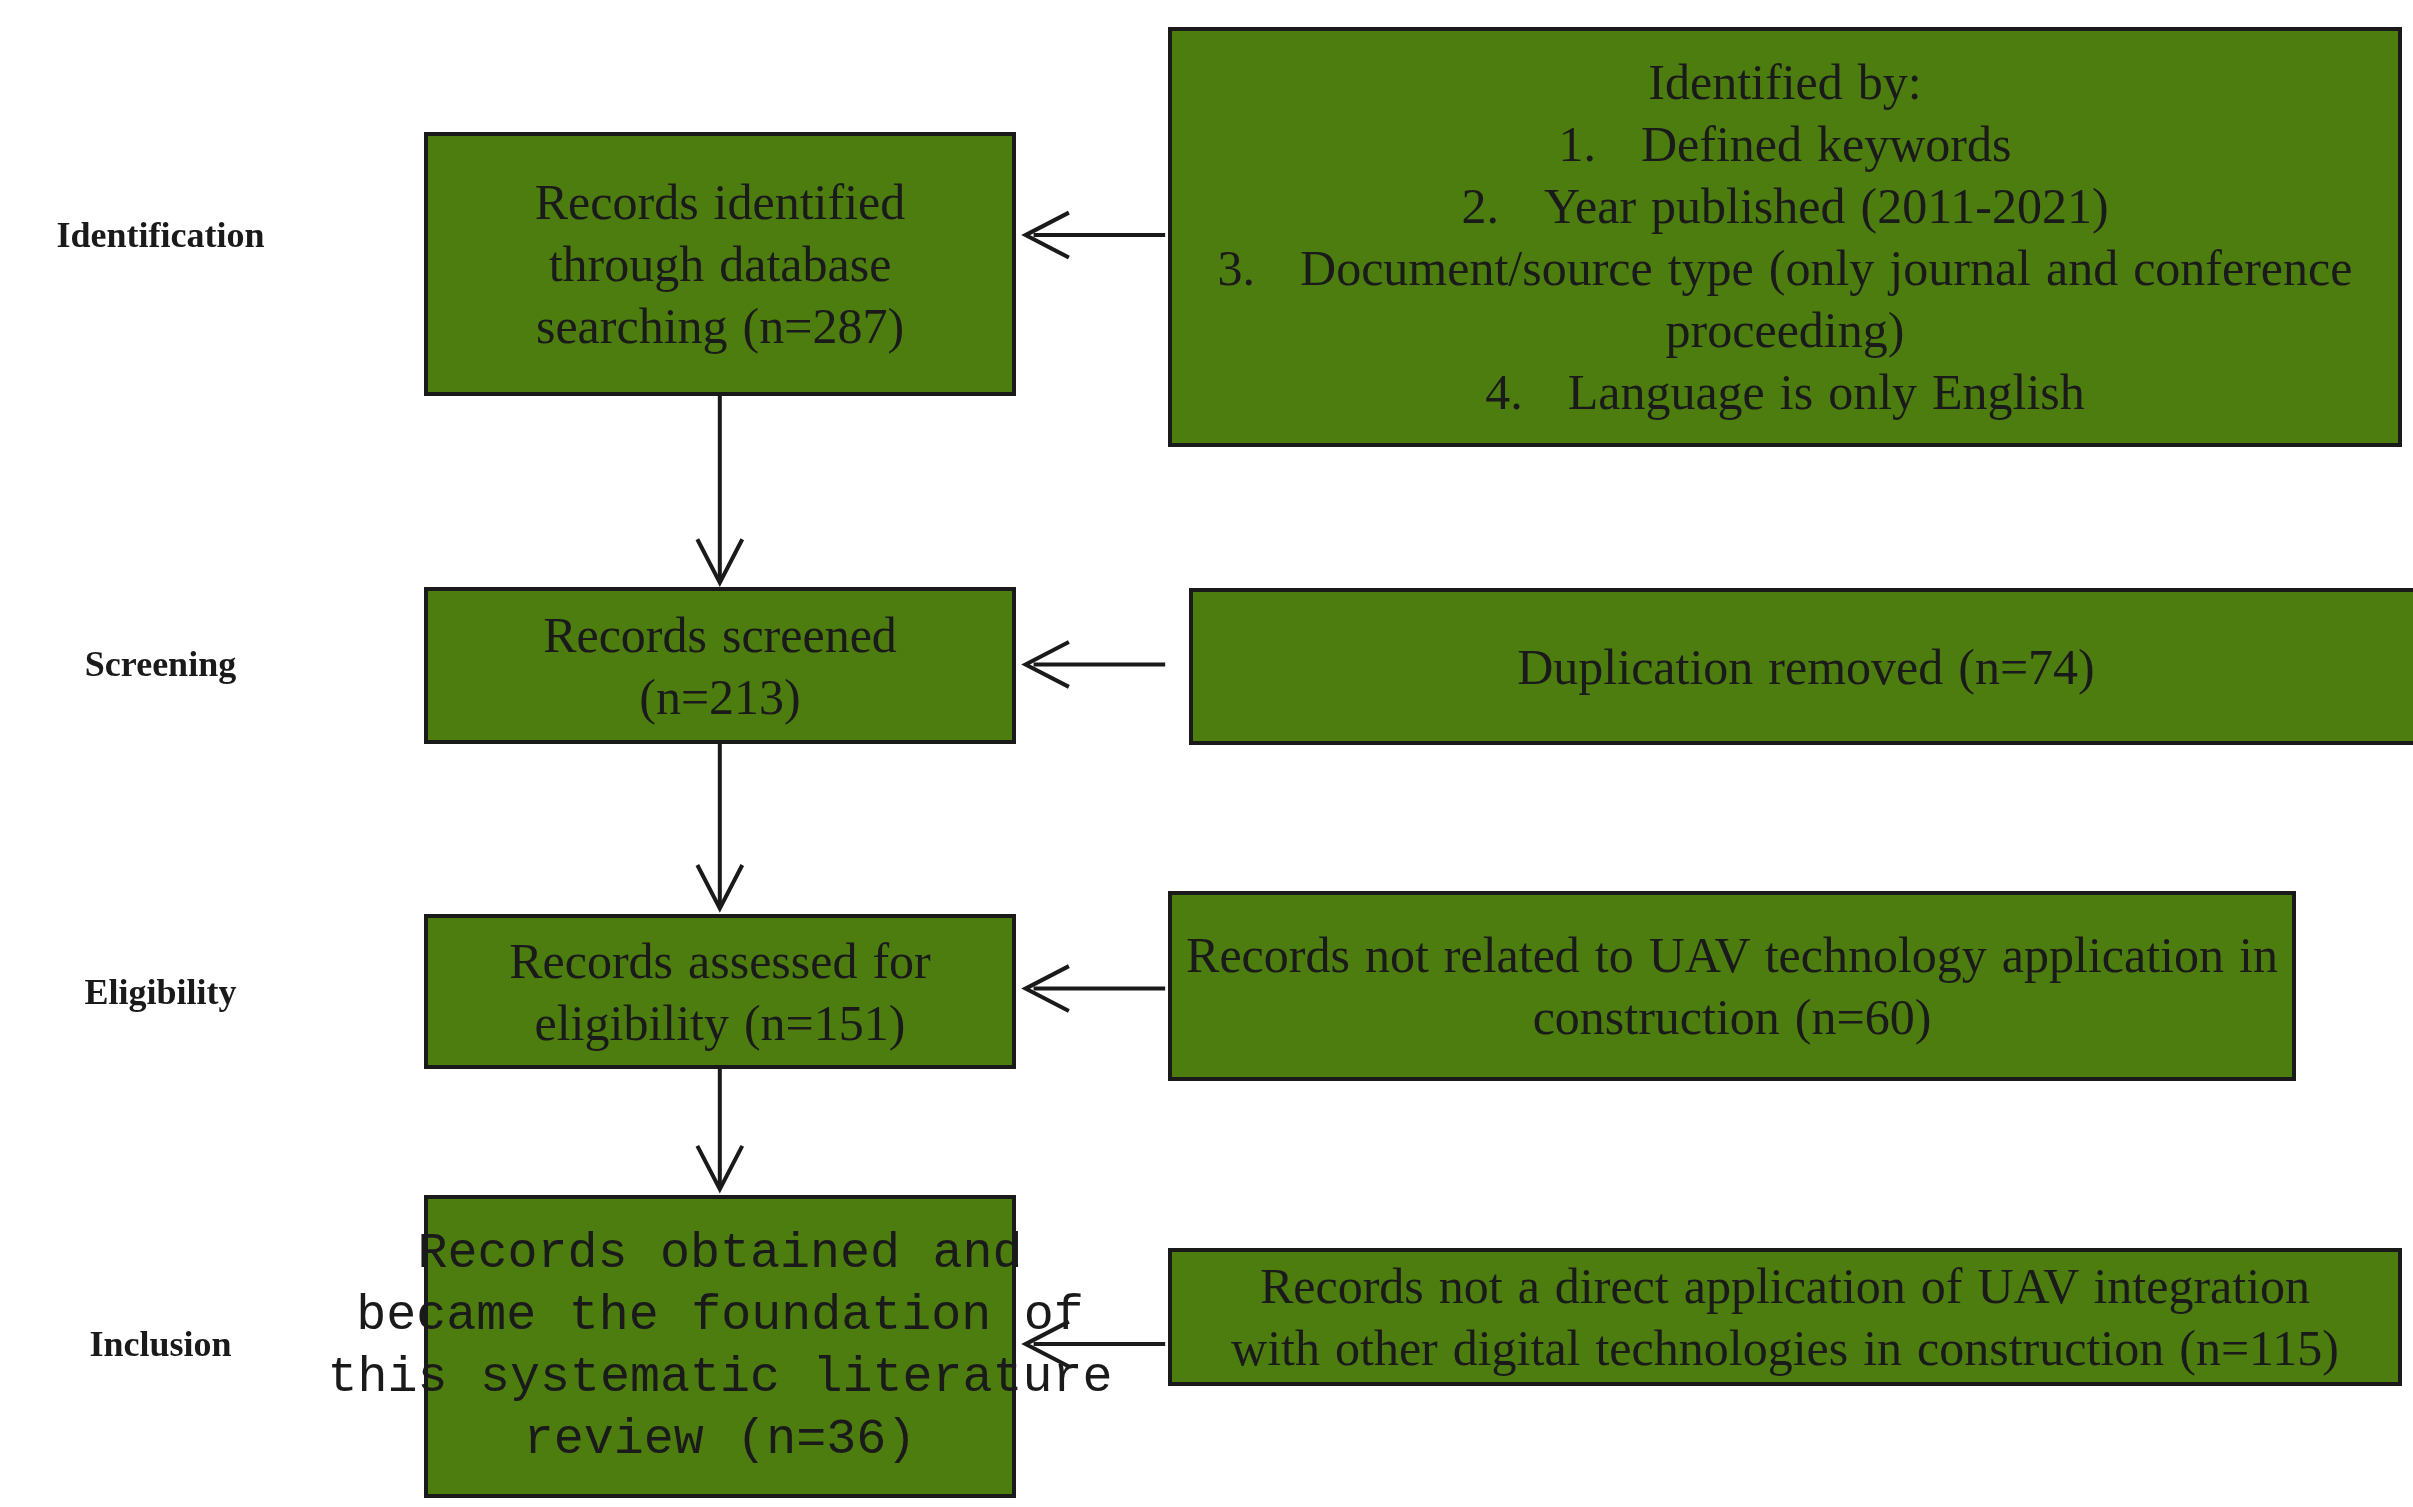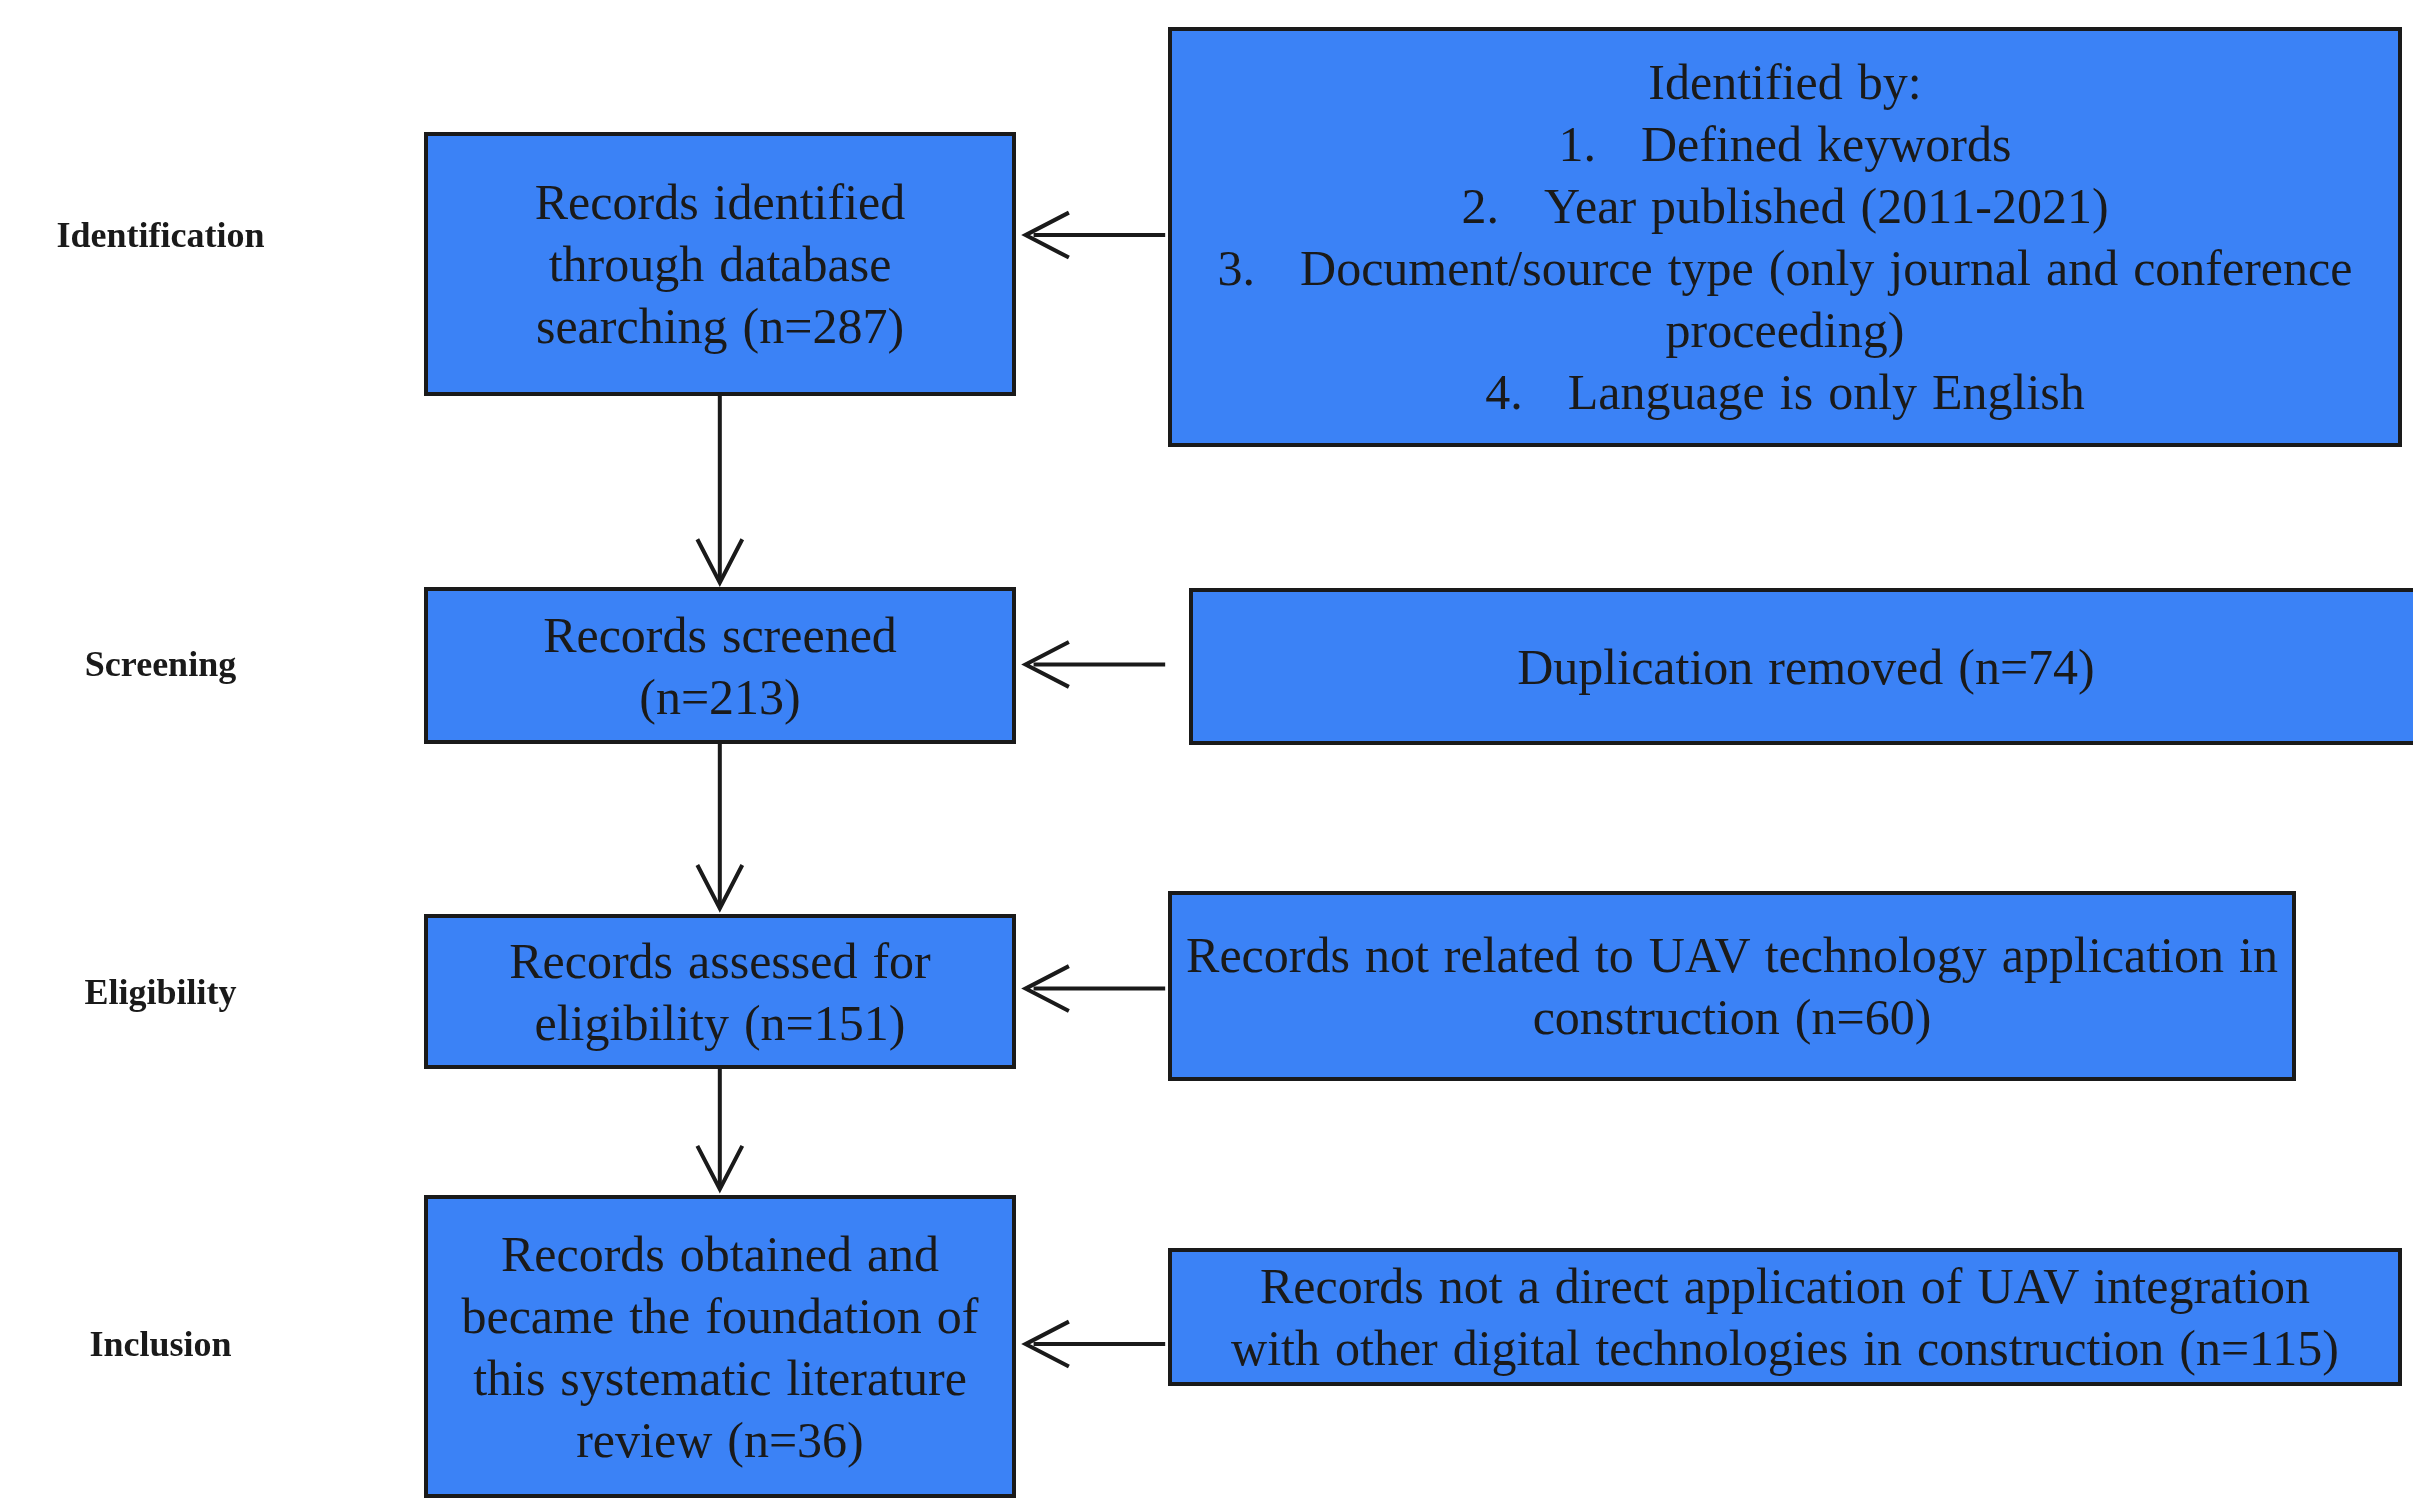--- a/index.html
+++ b/index.html
@@ -20,21 +20,21 @@
     position: absolute;
     left: 0;
     top: 0;
     width: 2413px;
     height: 1507px;
   }
   .box {
     position: absolute;
     box-sizing: border-box;
     border: 4.8px solid #1a1a1a;
-    background: #3b82f6;
+    background: #4d7c0f;
     display: flex;
     flex-direction: column;
     align-items: center;
     justify-content: center;
     text-align: center;
   }
   .tline {
     font-size: 50px;
     line-height: 62px;
     white-space: nowrap;
@@ -103,21 +103,21 @@
   <div class="box" style="left:424px; top:587px; width:592px; height:157px;">
     <div class="tline">Records screened</div>
     <div class="tline">(n=213)</div>
   </div>
 
   <div class="box" style="left:424px; top:914px; width:592px; height:155px;">
     <div class="tline">Records assessed for</div>
     <div class="tline">eligibility (n=151)</div>
   </div>
 
-  <div class="box" style="left:424px; top:1195px; width:592px; height:303px;">
+  <div class="box" style="left:424px; top:1195px; width:592px; height:303px;font-family:Liberation Mono, monospace;">
     <div class="tline">Records obtained and</div>
     <div class="tline">became the foundation of</div>
     <div class="tline">this systematic literature</div>
     <div class="tline">review (n=36)</div>
   </div>
 
   <div class="box" style="left:1168px; top:27px; width:1234px; height:420px;">
     <div class="tline">Identified by:</div>
     <div class="tline">1.&nbsp;&nbsp;&nbsp;Defined keywords</div>
     <div class="tline">2.&nbsp;&nbsp;&nbsp;Year published (2011-2021)</div>

